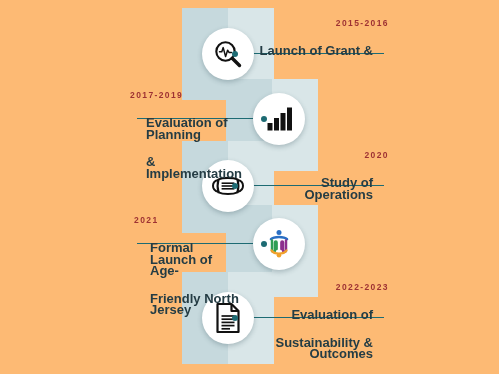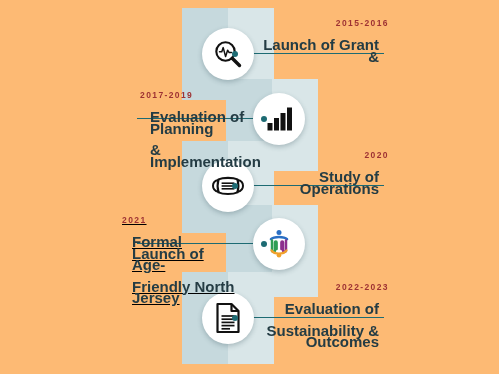--- a/index.html
+++ b/index.html
@@ -82,24 +82,24 @@
     color: #9e3233;
     font-size: 8.5px;
     font-weight: bold;
     letter-spacing: 1.4px;
     line-height: 12px;
     margin: 0 0 1px 0;
     white-space: nowrap;
   }
   .entry-text .desc {
     color: #243c44;
-    font-size: 15px;
+    font-size: 13px;
     font-weight: bold;
     line-height: 11.5px;
-    margin: 10px;
+    margin: 16px;
   }
   .align-right { text-align: right; }
   .align-left  { text-align: left;  }
 </style>
 </head>
 <body>
 
 <div id="infographic">
 
   <div class="chain-layer">
@@ -150,21 +150,21 @@
     <span>
       <svg width="30" height="30" viewBox="0 0 30 30">
         <rect x="3.5" y="19.0" width="5.0" height="7.5" fill="#111111"></rect>
         <rect x="10.0" y="14.0" width="5.0" height="12.5" fill="#111111"></rect>
         <rect x="16.5" y="9.0" width="5.0" height="17.5" fill="#111111"></rect>
         <rect x="23.0" y="3.5" width="5.0" height="23.0" fill="#111111"></rect>
       </svg>
     </span>
   </div>
 
-  <div class="entry-text align-left" style="left:140px; top:89px; width:125px;">
+  <div class="entry-text align-left" style="left:130px; top:89px; width:125px;">
     <p class="year">2017-2019</p>
     <p class="desc">Evaluation of Planning</p>
     <p class="desc">&amp; Implementation</p>
   </div>
 
   <div class="connector" style="left:235px; top:185px; width:149px;"></div>
   <div class="conn-dot" style="left:232px; top:183px;"></div>
 
   <div class="icon-disc" style="left:202px; top:160px;">
     <span>
@@ -196,21 +196,21 @@
         <path d="M9.0,12.6 L9.0,22.0 C9.0,24.4 12.0,24.4 12.0,22.0 L12.0,14.6
                  C12.0,13.2 13.6,13.2 13.6,14.6 L13.6,21.0" fill="none" stroke="#2e9e54" stroke-width="2.5" stroke-linecap="round" stroke-linejoin="round"></path>
         <path d="M23.0,12.6 L23.0,22.0 C23.0,24.4 20.0,24.4 20.0,22.0 L20.0,14.6
                  C20.0,13.2 18.4,13.2 18.4,14.6 L18.4,21.0" fill="none" stroke="#8d2f8e" stroke-width="2.5" stroke-linecap="round" stroke-linejoin="round"></path>
         <path d="M8.6,22.6 C11.4,26.6 20.6,26.6 23.4,22.6" fill="none" stroke="#f0a02a" stroke-width="2.4" stroke-linecap="round"></path>
         <circle cx="16" cy="27.2" r="2.3" fill="#f0a02a"></circle>
       </svg>
     </span>
   </div>
 
-  <div class="entry-text align-left" style="left:122px; top:214px; width:125px;text-decoration:underline;">
+  <div class="entry-text align-left" style="left:134px; top:214px; width:125px;">
     <p class="year">2021</p>
     <p class="desc">Formal Launch of Age-</p>
     <p class="desc">Friendly North Jersey</p>
   </div>
 
   <div class="connector" style="left:235px; top:317px; width:149px;"></div>
   <div class="conn-dot" style="left:232px; top:315px;"></div>
 
   <div class="icon-disc" style="left:202px; top:292px;">
     <span>

